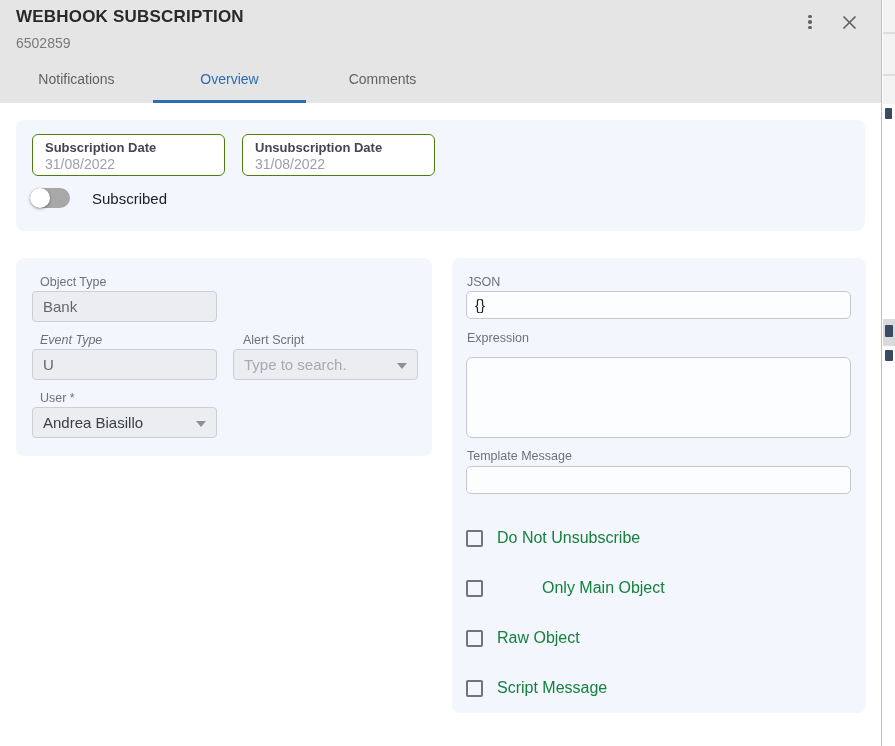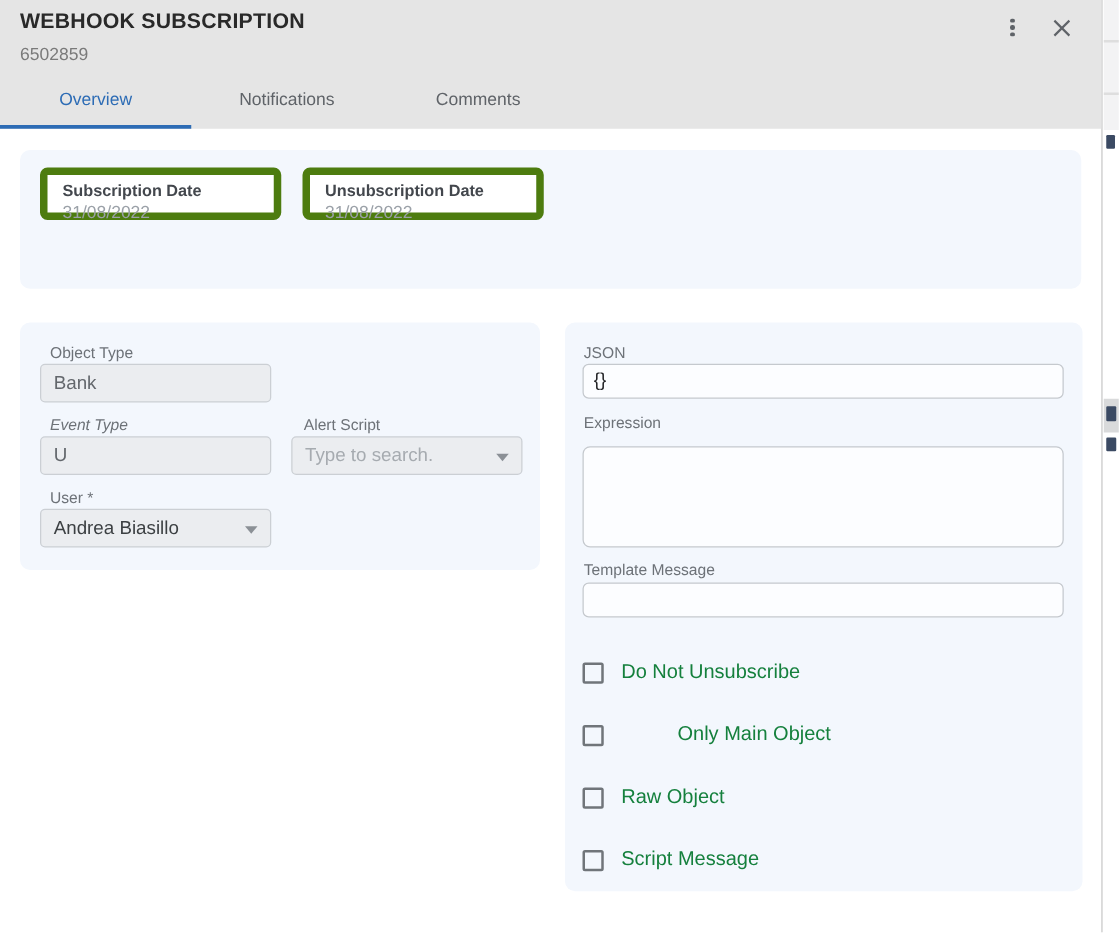--- a/index.html
+++ b/index.html
@@ -45,21 +45,21 @@
   .tab.active::after{content:'';position:absolute;left:0;right:0;bottom:0;height:3px;
     background:var(--accent);}
 
   .panel{position:absolute;background:var(--panel-bg);border-radius:8px;}
   #panel-top{left:16px;top:120px;width:849px;height:111px;}
   #panel-left{left:16px;top:258px;width:416px;height:198px;}
   #panel-right{left:452px;top:258px;width:414px;height:455px;}
 
   
   .datebox{position:absolute;top:14px;width:193px;height:42px;background:#fff;
-    border:6px solid #4d7c0f;border-radius:6px;padding:5px 12px;cursor:pointer;}
+    border:1px solid #4d7c0f;border-radius:6px;padding:5px 12px;cursor:pointer;}
   .datebox .lbl{font-size:13px;font-weight:600;color:#43474d;line-height:15px;}
   .datebox .val{font-size:14px;color:#9ba1a8;line-height:17px;margin-top:1px;}
   #datebox-sub{left:16px;} #datebox-unsub{left:226px;}
 
   
   .toggle-row{position:absolute;left:14px;top:66px;height:24px;display:flex;align-items:center;}
   .switch{position:relative;width:40px;height:20px;cursor:pointer;}
   .switch .track{position:absolute;left:0;top:0;width:40px;height:20px;border-radius:10px;
     background:var(--track);}
   .switch .knob{position:absolute;left:0;top:0;width:20px;height:20px;border-radius:50%;
@@ -115,41 +115,48 @@
           <i></i>
       </div>
       <div class="close-btn">
         <svg width="15" height="15" viewBox="0 0 15 15">
           <line x1="1.5" y1="1.5" x2="13.5" y2="13.5" stroke="#5f6368" stroke-width="1.7"></line>
           <line x1="13.5" y1="1.5" x2="1.5" y2="13.5" stroke="#5f6368" stroke-width="1.7"></line>
         </svg>
       </div>
 
       <div class="tabs">
+        <div class="tab">
+          <span>Notifications</span>
+        </div>
         <div class="tab active">
           <span>Overview</span>
-        </div>
-        <div class="tab">
-          <span>Notifications</span>
         </div>
         <div class="tab">
           <span>Comments</span>
         </div>
       </div>
     </div>
 
     <div class="panel" id="panel-top">
       <div class="datebox" id="datebox-sub">
         <div class="lbl">Subscription Date</div>
         <div class="val">31/08/2022</div>
       </div>
       <div class="datebox" id="datebox-unsub">
         <div class="lbl">Unsubscription Date</div>
         <div class="val">31/08/2022</div>
       </div>
+      <div class="toggle-row">
+        <div class="switch">
+          <div class="track"></div>
+          <div class="knob"></div>
+        </div>
+        <div class="toggle-label">Subscribed</div>
+      </div>
     </div>
 
     <div class="panel" id="panel-left">
       <div class="f-label" style="left:24px;top:17px;">Object Type</div>
       <div class="fld disabled" style="left:16px;top:33px;width:185px;">
         <span>Bank</span>
       </div>
 
       <div class="f-label" style="left:24px;top:75px;font-style:italic;">Event Type</div>
       <div class="fld disabled" style="left:16px;top:91px;width:185px;">

